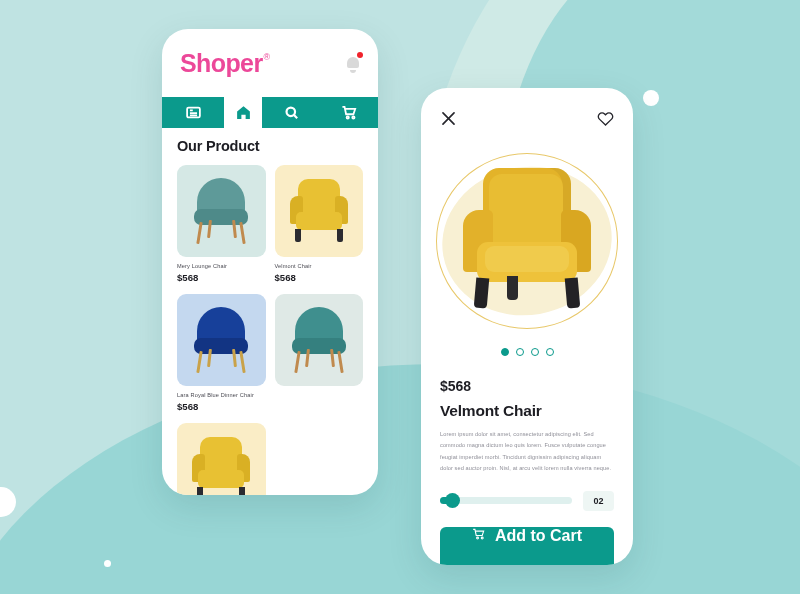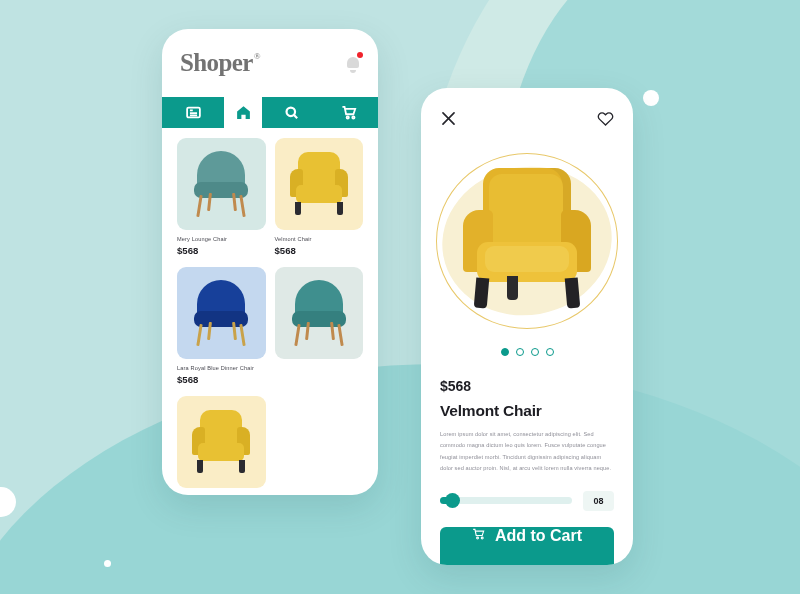--- a/index.html
+++ b/index.html
@@ -59,22 +59,22 @@
   .phone-left  { left: 162px; top: 29px;  width: 216px; height: 466px; }
   .phone-right { left: 421px; top: 88px;  width: 212px; height: 477px; }
 
   
   .lp-head {
     height: 68px;
     display: flex; align-items: center; justify-content: space-between;
     padding: 0 16px 0 18px;
   }
   .logo {
-    font-size: 25px; font-weight: 700; color: #737373;
-    letter-spacing: -.6px; position: relative; font-family: Liberation Serif, serif;
+    font-size: 25px; font-weight: 700; color: #ec4899;
+    letter-spacing: -.6px; position: relative;
   }
   .logo .reg {
     font-size: 9px; font-weight: 400;
     position: relative; top: -12px; left: 1px;
   }
   .bell-wrap { position: relative; width: 18px; height: 20px; }
   .bell { position: relative; width: 14px; height: 14px; margin: 3px auto 0; }
   .bell-body {
     width: 12px; height: 11px;
     background: #d9d9d9;
@@ -269,20 +269,21 @@
           <svg class="nav-ico" viewBox="0 0 24 24" fill="none" stroke="#ffffff" stroke-width="1.8">
             <path d="M2 4h3l2.2 10.5h10.3L20 7H6"></path>
               <circle cx="9.5" cy="19" r="1.6"></circle>
               <circle cx="17.5" cy="19" r="1.6"></circle>
           </svg>
         </span>
       </div>
     </div>
 
     <div class="lp-body">
+      <div class="lp-title">Our Product</div>
       <div class="grid" id="product-grid">
           <div>
             <div class="card-img" style="background: rgb(213, 232, 229);">
               <div class="chair sm">
                 <div class="ch-back" style="background:#5e9a99"></div>
                 <div class="ch-seat" style="background:#4e8a89"></div>
                 <div class="ch-leg l3" style="background:#c08a4e"></div>
                 <div class="ch-leg l4" style="background:#c08a4e"></div>
                 <div class="ch-leg l1" style="background:#c08a4e"></div>
                 <div class="ch-leg l2" style="background:#c08a4e"></div>
@@ -386,21 +387,21 @@
       <div class="rp-price">$568</div>
       <div class="rp-name">Velmont Chair</div>
       <div class="rp-desc">Lorem ipsum dolor sit amet, consectetur adipiscing elit. Sed commodo magna dictum leo quis lorem. Fusce vulputate congue feugiat imperdiet morbi. Tincidunt dignissim adipiscing aliquam dolor sed auctor proin. Nisl, at arcu velit lorem nulla viverra neque.</div>
 
       <div class="qty-row">
         <div class="slider">
           <div class="slider-track"></div>
           <div class="slider-fill" id="slider-fill" style="width: 11%;"></div>
           <div class="slider-knob"></div>
         </div>
-        <div class="qty-box">08</div>
+        <div class="qty-box">02</div>
       </div>
 
       <button class="cart-btn">
         <svg viewBox="0 0 24 24" fill="none" stroke="#ffffff" stroke-width="1.9">
           <path d="M2 4h3l2.2 10.5h10.3L20 7H6"></path>
             <circle cx="9.5" cy="19" r="1.6"></circle>
             <circle cx="17.5" cy="19" r="1.6"></circle>
         </svg>
         <span>Add  to Cart</span>
       </button>

